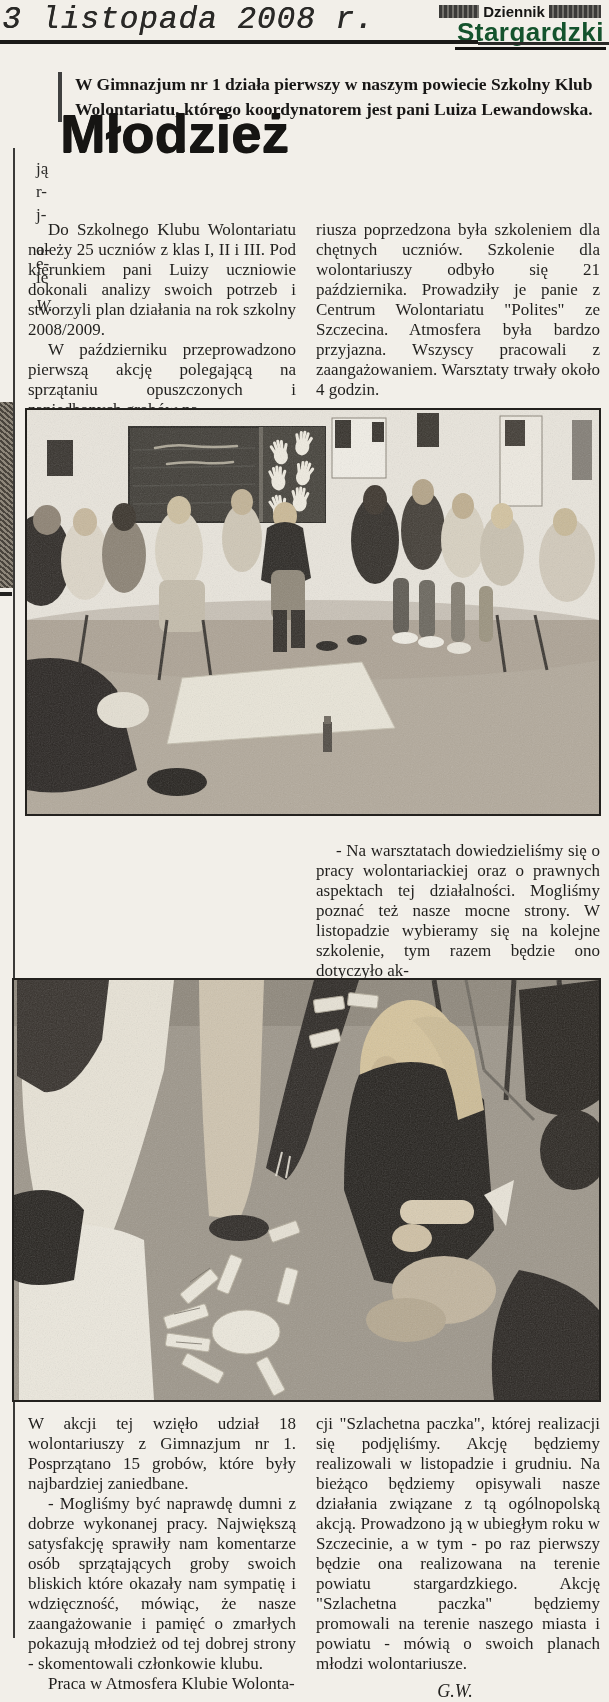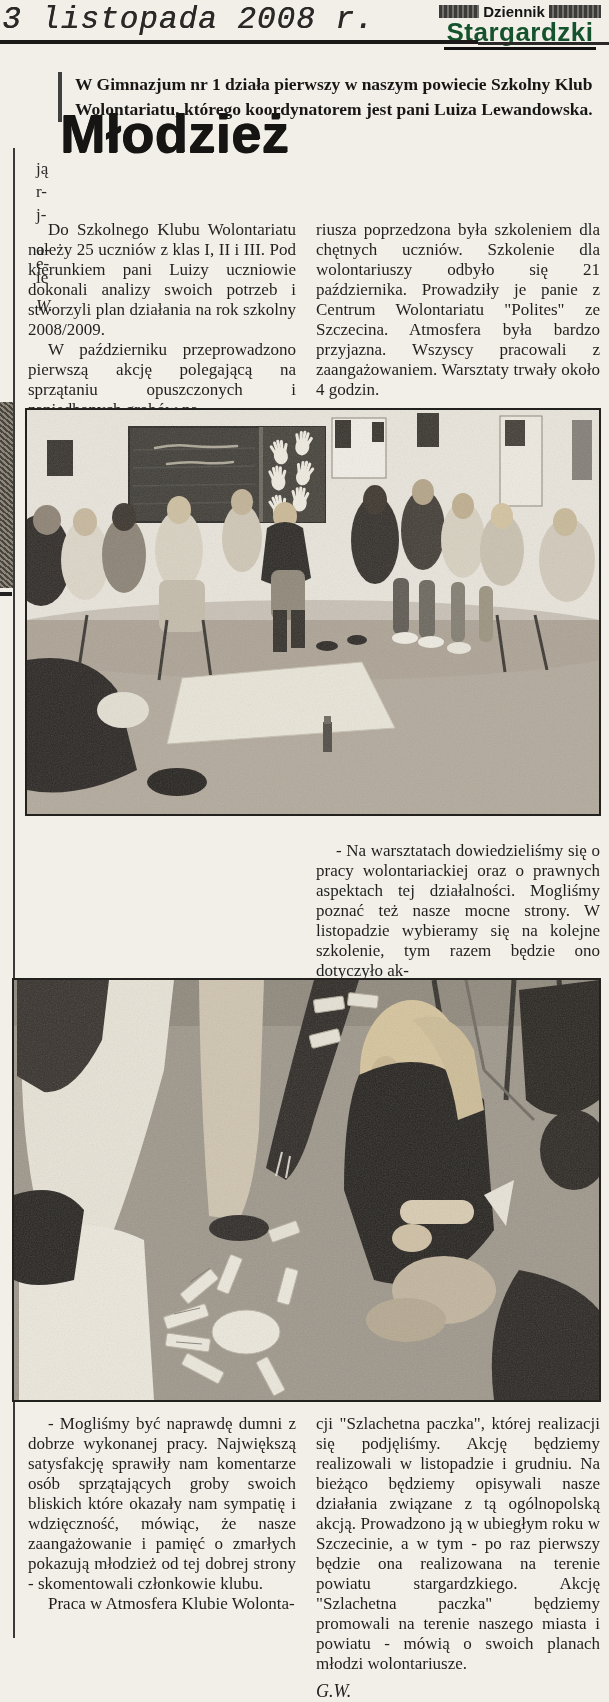--- a/index.html
+++ b/index.html
@@ -10,21 +10,21 @@
     color:#1f1e1c;
   }
   .abs{position:absolute;}
   
   .date{
     left:2px;top:2px;
     font-family:Liberation Mono, monospace;
     font-style:italic;font-size:31px;letter-spacing:1px;color:#2a2927;
     text-shadow:0.4px 0 0 #2a2927;
   }
-  .logo{right:3px;top:3px;width:172px;text-align:center;
+  .logo{right:3px;top:3px;width:172px;text-align:right;
     font-family:"Liberation Sans", sans-serif;}
   .logo-top{display:flex;align-items:center;justify-content:center;gap:4px;}
   .logo-block{height:13px;background:repeating-linear-gradient(90deg,#3c3b39 0 3px,#74726d 3px 5px);}
   .logo-block.left{width:40px;}
   .logo-block.right{width:52px;}
   .logo-dziennik{font-weight:700;font-size:15px;color:#161514;white-space:nowrap;}
   .logo-stargardzki{
     font-weight:700;font-size:26px;line-height:1.02;color:#14532d;
     border-bottom:3px solid #131211;display:inline-block;padding:0 2px 1px 2px;
     letter-spacing:0.5px;margin-top:-1px;
@@ -54,21 +54,21 @@
   }
   
   .cols{display:flex;gap:20px;left:28px;width:574px;}
   .col1{width:268px;}
   .col2{width:284px;}
   .cols p{margin:0;font-size:17px;line-height:20px;text-align:justify;color:#201f1d;}
   .cols p.ind{text-indent:20px;}
   .blockA{top:220px;}
   .blockB{top:841px;}
   .blockC{top:1414px;}
-  .byline{margin-top:7px;text-align:left;font-style:italic;font-size:18px;padding-right:6px;color:#23221f;}
+  .byline{margin-top:7px;text-align:center;font-style:italic;font-size:18px;padding-right:6px;color:#23221f;}
   
   .photo{border:2px solid #23211e;background:#cfc9be;}
   .photo1{left:25px;top:408px;width:572px;height:404px;}
   .photo2{left:12px;top:978px;width:585px;height:420px;}
   .photo svg{display:block;}
 </style>
 </head>
 <body>
 
 <div class="abs date">3 listopada 2008 r.</div>
@@ -307,20 +307,21 @@
       <rect x="296" y="52" width="30" height="13" rx="2" transform="rotate(-14 311 58)"></rect>
       <rect x="255" y="245" width="30" height="13" rx="2" transform="rotate(-20 270 251)"></rect>
     </g>
 
     <rect x="0" y="0" width="585" height="420" filter="url(#grain2)" opacity="0.22"></rect>
   </svg>
 </div>
 
 <div class="abs cols blockC">
   <div class="col1">
+    <p>W akcji tej wzięło udział 18 wolontariuszy z Gimnazjum nr 1. Posprzątano 15 grobów, które były najbardziej zaniedbane.</p>
     <p class="ind">- Mogliśmy być naprawdę dumni z dobrze wykonanej pracy. Największą satysfakcję sprawiły nam komentarze osób sprzątających groby swoich bliskich które okazały nam sympatię i wdzięczność, mówiąc, że nasze zaangażowanie i pamięć o zmarłych pokazują młodzież od tej dobrej strony - skomentowali członkowie klubu.</p>
     <p class="ind">Praca w Atmosfera Klubie Wolonta-</p>
   </div>
   <div class="col2">
     <p>cji "Szlachetna paczka", której realizacji się podjęliśmy. Akcję będziemy realizowali w listopadzie i grudniu. Na bieżąco będziemy opisywali nasze działania związane z tą ogólnopolską akcją. Prowadzono ją w ubiegłym roku w Szczecinie, a w tym - po raz pierwszy będzie ona realizowana na terenie powiatu stargardzkiego. Akcję "Szlachetna paczka" będziemy promowali na terenie naszego miasta i powiatu - mówią o swoich planach młodzi wolontariusze.</p>
     <div class="byline">G.W.</div>
   </div>
 </div>
 
 </body></html>

